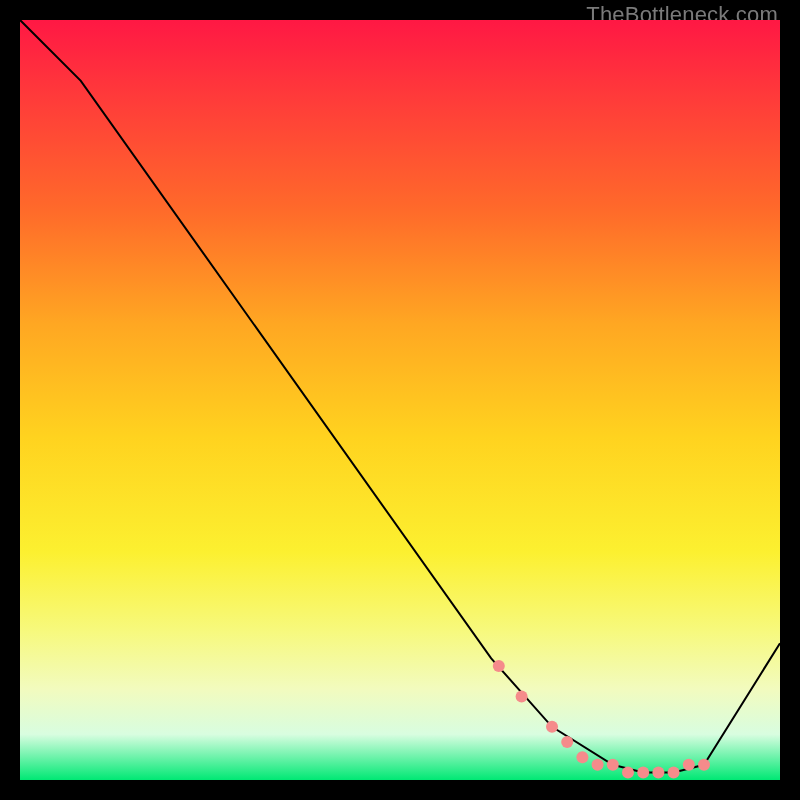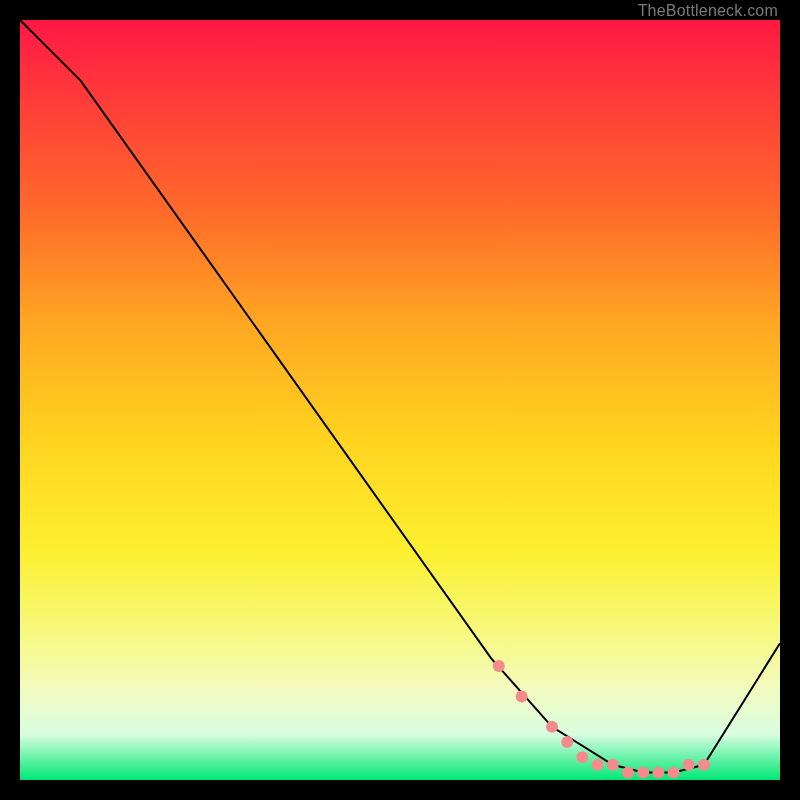--- a/index.html
+++ b/index.html
@@ -33,21 +33,21 @@
       #f7f97a 80%,
       #f2fbbe 88%,
       #d8fde0 94%,
       #00e874 100%);
   }
   .watermark {
     position: absolute;
     top: 2px;
     right: 22px;
     color: #7a7a7a;
-    font-size: 16px;
+    font-size: 22px;
     letter-spacing: 0.2px;
     font-weight: 400;
   }
   svg.curve {
     position: absolute;
     left: 0;
     top: 0;
     width: 760px;
     height: 760px;
     overflow: visible;

